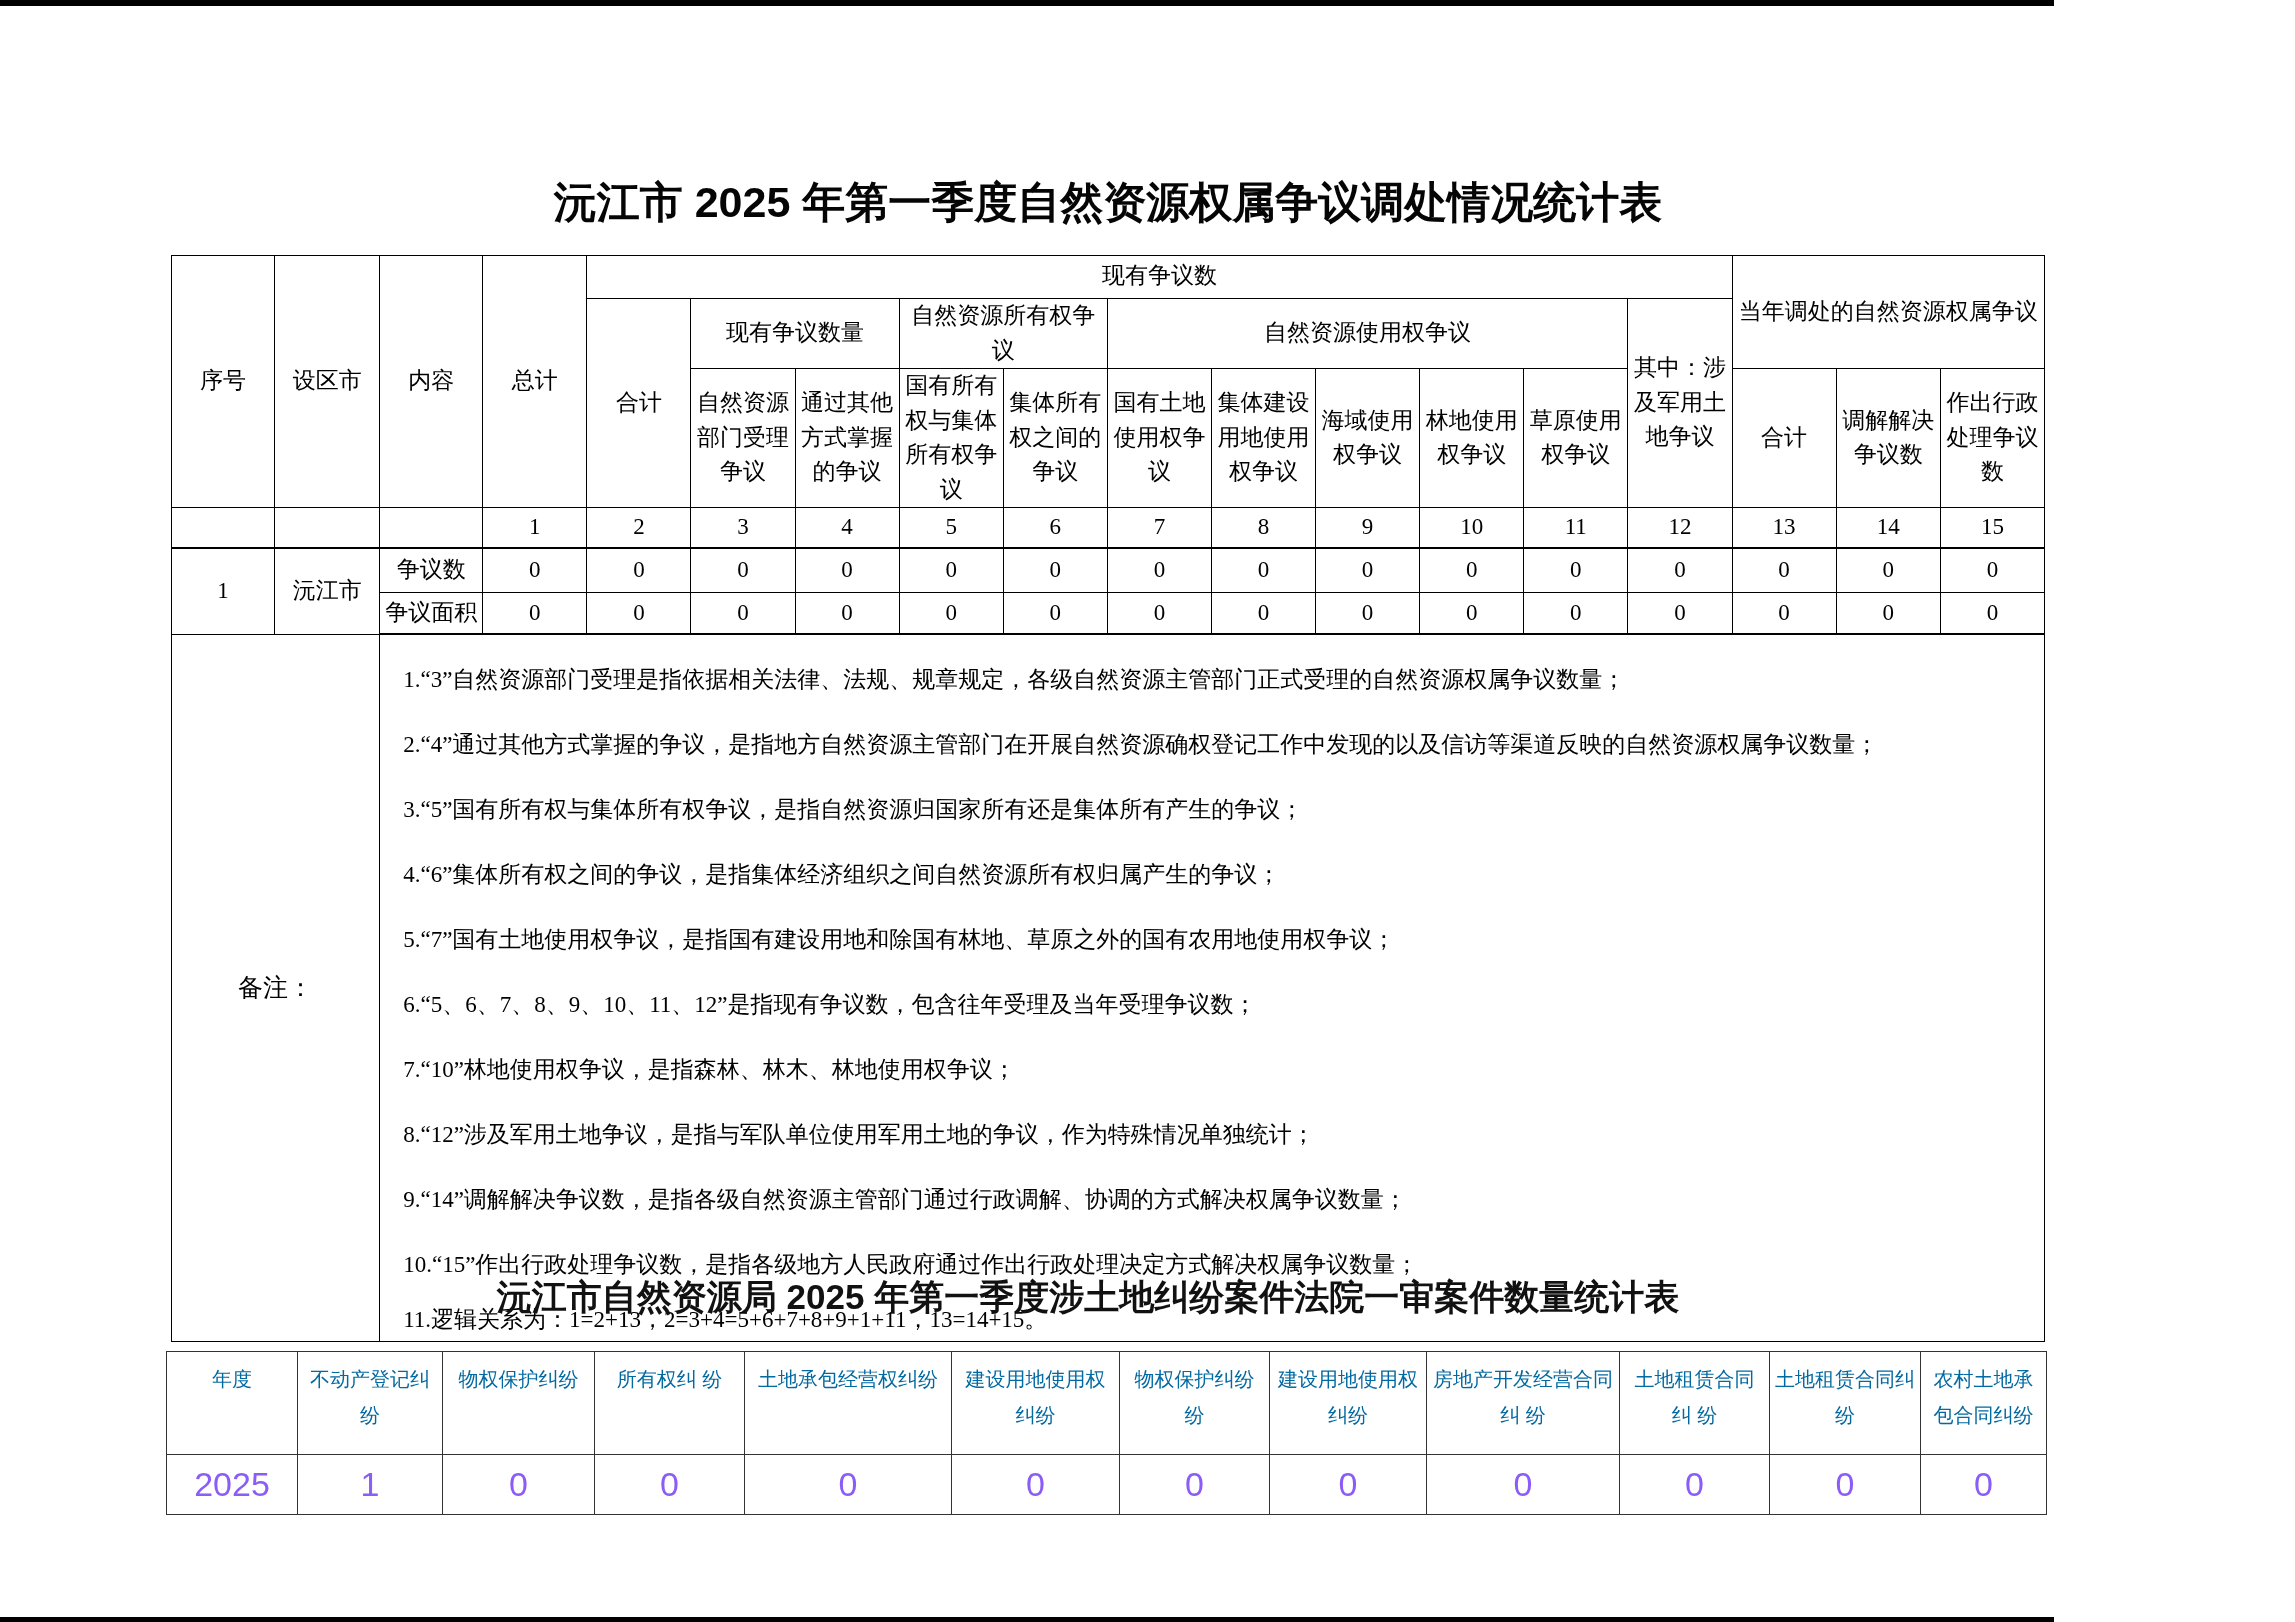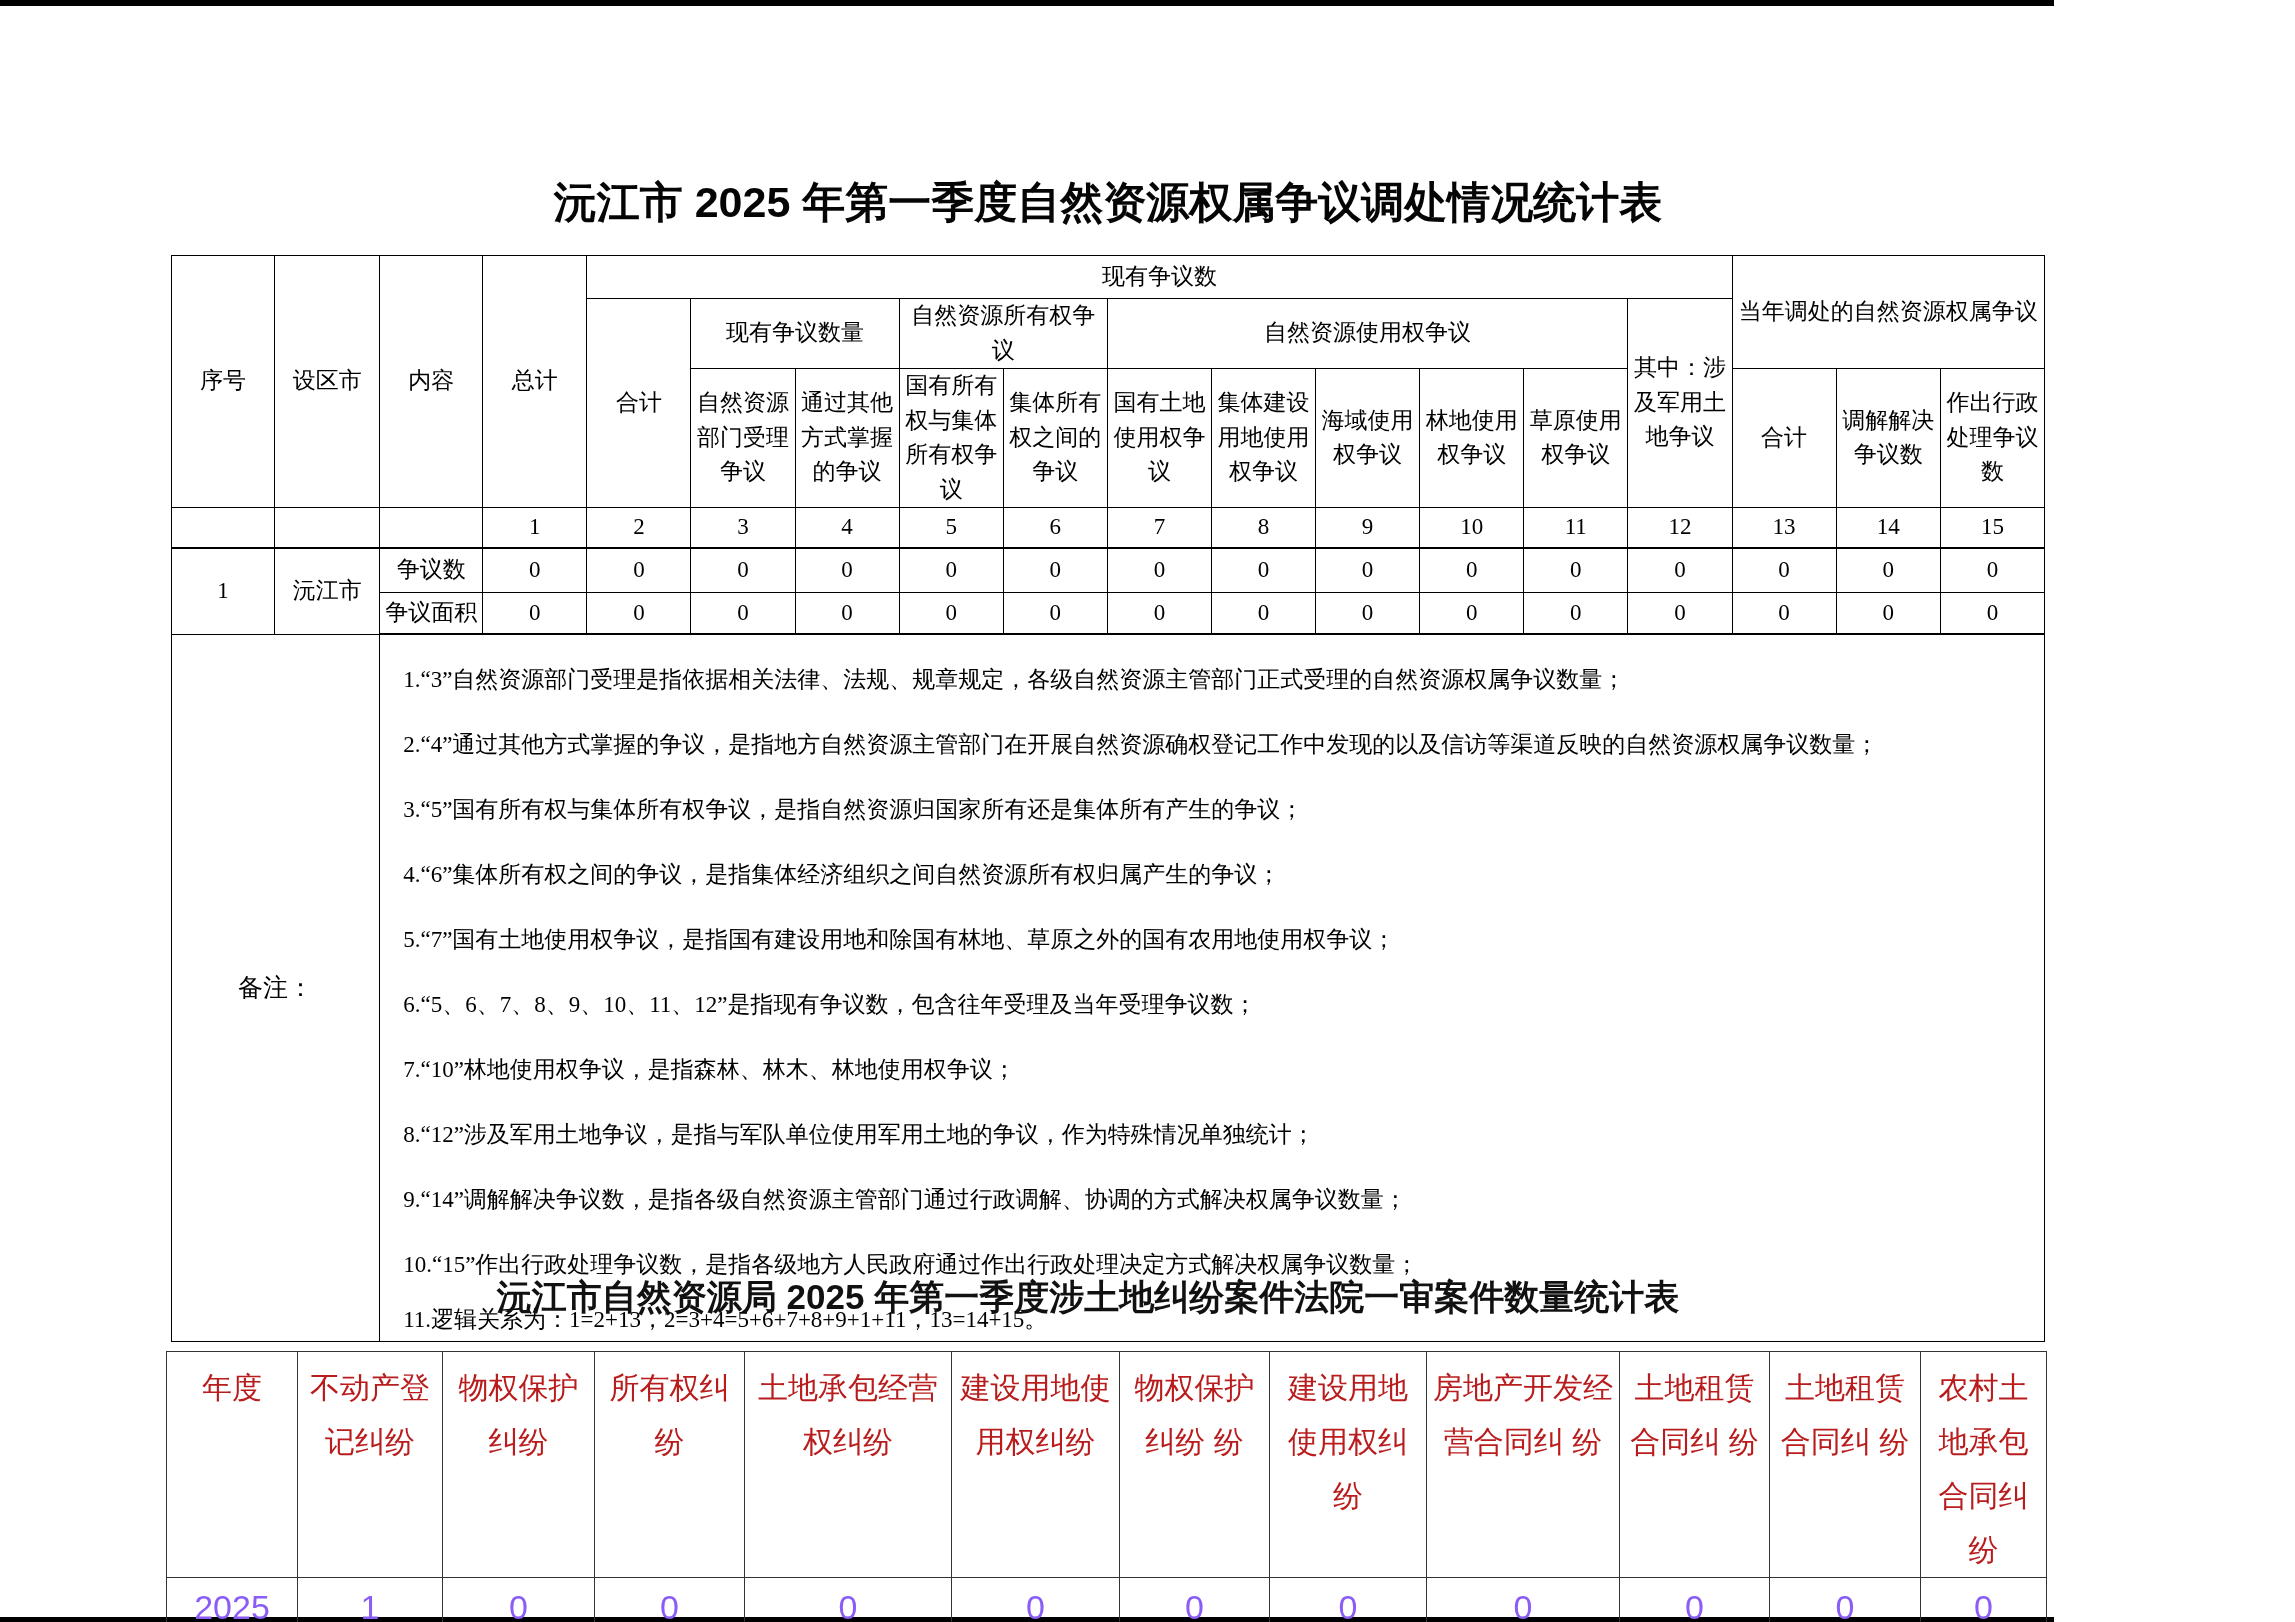--- a/index.html
+++ b/index.html
@@ -12,34 +12,34 @@
   .t1-title { position:absolute; left:171px; top:174px; width:1874px; text-align:center;
               font-family:"Liberation Sans", sans-serif; font-weight:bold; font-size:43px; color:#050505; }
   .t2-title { position:absolute; left:148px; top:1274px; width:1880px; text-align:center;
               font-family:"Liberation Sans", sans-serif; font-weight:bold; font-size:35px; color:#111; }
 
   table.t1 { position:absolute; left:171px; top:255px; width:1874px;
              border-collapse:collapse; table-layout:fixed; border:1.5px solid #000; }
   .t1 th, .t1 td { border:1.2px solid #000; padding:0 3.1px; text-align:center;
                    vertical-align:middle; font-weight:normal; font-size:23px; line-height:1.5;
                    overflow:hidden; }
-  .t1 .grp { border-bottom:1.9px solid #000; }
+  .t1 .grp { border-bottom:1.9px solid #000;font-family:Liberation Mono, monospace; }
   .t1 tr.num-row td { border-bottom:2.3px solid #000; height:39px; font-size:23px; }
   .t1 tr.data-row td { height:43px; font-size:23px; }
   .t1 tr.data-row2 td { border-bottom:2.3px solid #000; height:40px; font-size:23px; }
   .t1 td.beizhu { font-size:25px; vertical-align:middle; }
   .t1 td.notes-cell { text-align:left; vertical-align:top; padding:29px 20px 6.2px 23px; height:625px; }
   .note { font-size:23px; line-height:1.35; margin-bottom:34px; white-space:normal; }
   .note.last { margin-bottom:0; margin-top:-10.8px; }
 
   table.t2 { position:absolute; left:166px; top:1351px; width:1880px;
              border-collapse:collapse; table-layout:fixed; border:1.5px solid #333;
              font-family:"Liberation Sans", sans-serif; }
   .t2 th { border:1.2px solid #333; padding:9.3px 4.6px 0 4.6px; text-align:center; vertical-align:top;
-           font-weight:normal; font-size:30px; line-height:1.8; height:93px; color:#b91c1c; }
+           font-weight:normal; font-size:20px; line-height:1.8; height:93px; color:#0369a1; }
   .t2 td { border:1.2px solid #333; border-top:1.5px solid #333; padding:0; text-align:center;
            vertical-align:middle; font-size:34px; height:59px; color:#8b5cf6; }
 </style>
 </head>
 <body>
 
 <div class="page">
   <div class="edge-strip top"></div>
   <div class="edge-strip bottom"></div>
 

